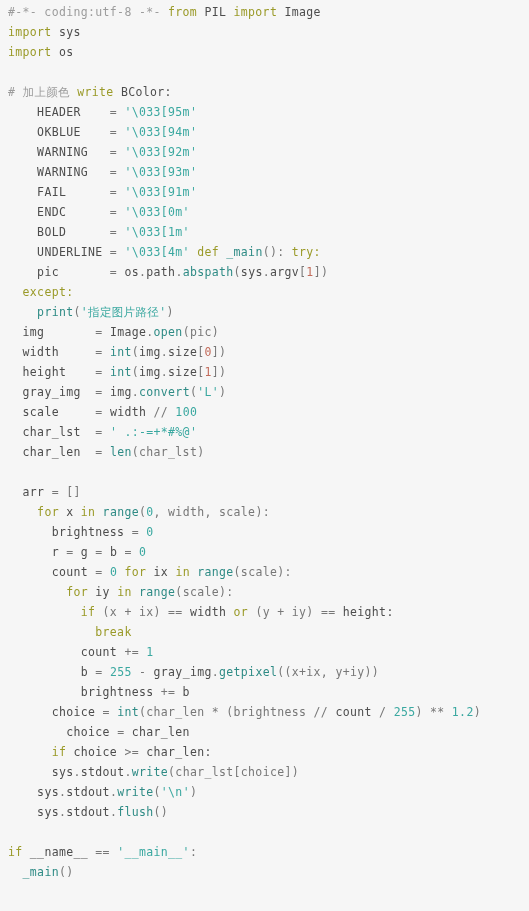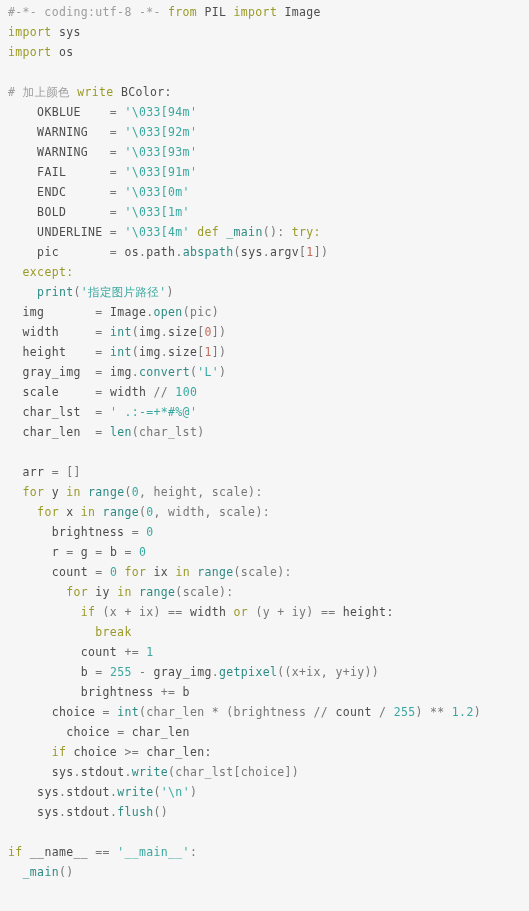--- a/index.html
+++ b/index.html
@@ -45,40 +45,40 @@
 </style>
 </head>
 <body>
 
 <div id="code-listing">
     <div class="code-line"><span class="tok-com">#-*- coding:utf-8 -*- </span><span class="tok-kw">from</span><span class="tok-name"> PIL </span><span class="tok-kw">import</span><span class="tok-name"> Image</span></div>
     <div class="code-line"><span class="tok-kw">import</span><span class="tok-name"> sys</span></div>
     <div class="code-line"><span class="tok-kw">import</span><span class="tok-name"> os</span></div>
     <div class="code-line blank">&nbsp;</div>
     <div class="code-line"><span class="tok-com"># </span><span class="tok-com tok-cjk">加上颜色</span><span class="tok-name"> </span><span class="tok-kw">write</span><span class="tok-name"> BColor:</span></div>
+    <div class="code-line"><span>    </span><span class="tok-name">HEADER    </span><span class="tok-op">= </span><span class="tok-str">'\033[95m'</span></div>
     <div class="code-line"><span>    </span><span class="tok-name">OKBLUE    </span><span class="tok-op">= </span><span class="tok-str">'\033[94m'</span></div>
     <div class="code-line"><span>    </span><span class="tok-name">WARNING   </span><span class="tok-op">= </span><span class="tok-str">'\033[92m'</span></div>
     <div class="code-line"><span>    </span><span class="tok-name">WARNING   </span><span class="tok-op">= </span><span class="tok-str">'\033[93m'</span></div>
     <div class="code-line"><span>    </span><span class="tok-name">FAIL      </span><span class="tok-op">= </span><span class="tok-str">'\033[91m'</span></div>
     <div class="code-line"><span>    </span><span class="tok-name">ENDC      </span><span class="tok-op">= </span><span class="tok-str">'\033[0m'</span></div>
     <div class="code-line"><span>    </span><span class="tok-name">BOLD      </span><span class="tok-op">= </span><span class="tok-str">'\033[1m'</span></div>
     <div class="code-line"><span>    </span><span class="tok-name">UNDERLINE </span><span class="tok-op">= </span><span class="tok-str">'\033[4m'</span><span class="tok-name"> </span><span class="tok-kw">def</span><span class="tok-name"> </span><span class="tok-fn">_main</span><span class="tok-op">(): </span><span class="tok-kw">try:</span></div>
     <div class="code-line"><span>    </span><span class="tok-name">pic       </span><span class="tok-op">= </span><span class="tok-name">os</span><span class="tok-op">.</span><span class="tok-name">path</span><span class="tok-op">.</span><span class="tok-fn">abspath</span><span class="tok-op">(</span><span class="tok-name">sys</span><span class="tok-op">.</span><span class="tok-name">argv</span><span class="tok-op">[</span><span class="tok-num-red">1</span><span class="tok-op">])</span></div>
     <div class="code-line"><span>  </span><span class="tok-kw">except:</span></div>
     <div class="code-line"><span>    </span><span class="tok-fn">print</span><span class="tok-op">(</span><span class="tok-str">'</span><span class="tok-str tok-cjk">指定图片路径</span><span class="tok-str">'</span><span class="tok-op">)</span></div>
     <div class="code-line"><span>  </span><span class="tok-name">img       </span><span class="tok-op">= </span><span class="tok-name">Image</span><span class="tok-op">.</span><span class="tok-fn">open</span><span class="tok-op">(pic)</span></div>
     <div class="code-line"><span>  </span><span class="tok-name">width     </span><span class="tok-op">= </span><span class="tok-fn">int</span><span class="tok-op">(</span><span class="tok-name">img</span><span class="tok-op">.</span><span class="tok-name">size</span><span class="tok-op">[</span><span class="tok-num-red">0</span><span class="tok-op">])</span></div>
     <div class="code-line"><span>  </span><span class="tok-name">height    </span><span class="tok-op">= </span><span class="tok-fn">int</span><span class="tok-op">(</span><span class="tok-name">img</span><span class="tok-op">.</span><span class="tok-name">size</span><span class="tok-op">[</span><span class="tok-num-red">1</span><span class="tok-op">])</span></div>
     <div class="code-line"><span>  </span><span class="tok-name">gray_img  </span><span class="tok-op">= </span><span class="tok-name">img</span><span class="tok-op">.</span><span class="tok-fn">convert</span><span class="tok-op">(</span><span class="tok-str">'L'</span><span class="tok-op">)</span></div>
     <div class="code-line"><span>  </span><span class="tok-name">scale     </span><span class="tok-op">= </span><span class="tok-name">width </span><span class="tok-op">// </span><span class="tok-num">100</span></div>
     <div class="code-line"><span>  </span><span class="tok-name">char_lst  </span><span class="tok-op">= </span><span class="tok-str">' .:-=+*#%@'</span></div>
     <div class="code-line"><span>  </span><span class="tok-name">char_len  </span><span class="tok-op">= </span><span class="tok-fn">len</span><span class="tok-op">(char_lst)</span></div>
     <div class="code-line blank">&nbsp;</div>
     <div class="code-line"><span>  </span><span class="tok-name">arr </span><span class="tok-op">= </span><span class="tok-op">[]</span></div>
-    <div class="code-line"><span>  </span><span class="tok-kw">for</span><span class="tok-name"> y </span><span class="tok-kw">in</span><span class="tok-name"> </span><span class="tok-fn">range</span><span class="tok-op">(</span><span class="tok-num">0</span><span class="tok-op">, height, scale):</span></div>
     <div class="code-line"><span>    </span><span class="tok-kw">for</span><span class="tok-name"> x </span><span class="tok-kw">in</span><span class="tok-name"> </span><span class="tok-fn">range</span><span class="tok-op">(</span><span class="tok-num">0</span><span class="tok-op">, width, scale):</span></div>
     <div class="code-line"><span>      </span><span class="tok-name">brightness </span><span class="tok-op">= </span><span class="tok-num">0</span></div>
     <div class="code-line"><span>      </span><span class="tok-name">r </span><span class="tok-op">= </span><span class="tok-name">g </span><span class="tok-op">= </span><span class="tok-name">b </span><span class="tok-op">= </span><span class="tok-num">0</span></div>
     <div class="code-line"><span>      </span><span class="tok-name">count </span><span class="tok-op">= </span><span class="tok-num">0</span><span class="tok-name"> </span><span class="tok-kw">for</span><span class="tok-name"> ix </span><span class="tok-kw">in</span><span class="tok-name"> </span><span class="tok-fn">range</span><span class="tok-op">(scale):</span></div>
     <div class="code-line"><span>        </span><span class="tok-kw">for</span><span class="tok-name"> iy </span><span class="tok-kw">in</span><span class="tok-name"> </span><span class="tok-fn">range</span><span class="tok-op">(scale):</span></div>
     <div class="code-line"><span>          </span><span class="tok-kw">if</span><span class="tok-op"> (x </span><span class="tok-op">+ </span><span class="tok-op">ix) </span><span class="tok-op">== </span><span class="tok-name">width </span><span class="tok-kw">or</span><span class="tok-op"> (y </span><span class="tok-op">+ </span><span class="tok-op">iy) </span><span class="tok-op">== </span><span class="tok-name">height:</span></div>
     <div class="code-line"><span>            </span><span class="tok-kw">break</span></div>
     <div class="code-line"><span>          </span><span class="tok-name">count </span><span class="tok-op">+= </span><span class="tok-num">1</span></div>
     <div class="code-line"><span>          </span><span class="tok-name">b </span><span class="tok-op">= </span><span class="tok-num">255</span><span class="tok-op"> - </span><span class="tok-name">gray_img</span><span class="tok-op">.</span><span class="tok-fn">getpixel</span><span class="tok-op">((x+ix, y+iy))</span></div>
     <div class="code-line"><span>          </span><span class="tok-name">brightness </span><span class="tok-op">+= </span><span class="tok-name">b</span></div>

